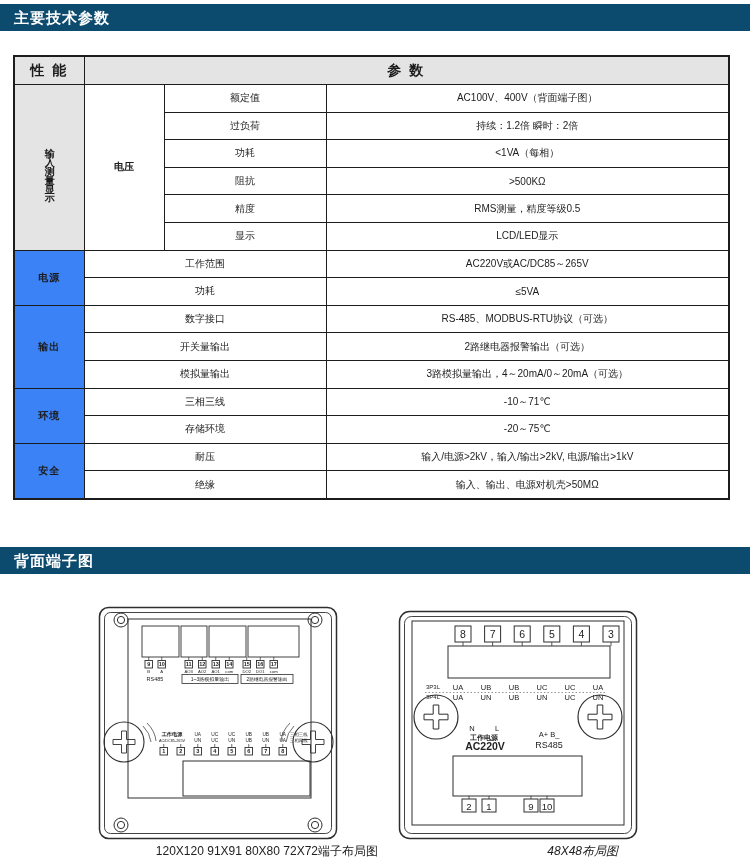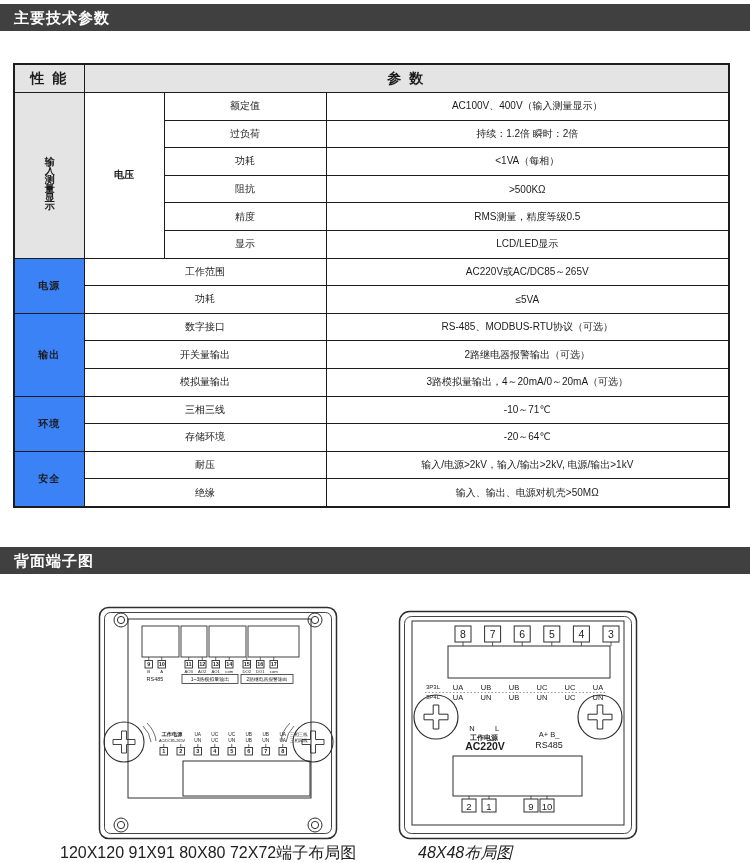--- a/index.html
+++ b/index.html
@@ -1,31 +1,31 @@
 <!DOCTYPE html>
 <html><head>
 <meta charset="utf-8">
 <style>
   html,body{margin:0;padding:0;}
   body{
     width:750px;height:863px;position:relative;background:#ffffff;
     font-family:"Liberation Sans","DejaVu Sans",sans-serif;color:#1c1c1c;
   }
   .section-bar{
-    position:absolute;left:0;width:750px;height:27px;background:#404040;
+    position:absolute;left:0;width:750px;height:27px;background:#0c4a6e;
     color:#ffffff;font-size:15px;font-weight:bold;line-height:27px;
     padding-left:14px;box-sizing:border-box;letter-spacing:1px;
   }
   #bar1{top:4px;}
   #bar2{top:531px;margin-top:16px;}
 
   
   table.spec{
     position:absolute;left:13px;top:55px;border-collapse:collapse;
-    table-layout:fixed;width:715px;margin-top:8px;
+    table-layout:fixed;width:715px;
   }
   table.spec td{
     border:1px solid #1c1c1c;padding:0;font-size:10px;
     text-align:center;vertical-align:middle;overflow:hidden;
   }
   table.spec{border:2px solid #1c1c1c;}
   tr.hdr td{height:27px;background:#e4e4e5;font-weight:bold;font-size:14px;letter-spacing:2px;}
   tr.row td{height:26.6px;}
   td.group{background:#3b82f6;font-weight:bold;font-size:13.5px;letter-spacing:1px;}
   td.vgroup{background:#e4e4e5;font-weight:bold;font-size:13px;}
@@ -34,21 +34,21 @@
     margin:0 auto;line-height:1;
   }
   td.sub{font-weight:bold;font-size:13.5px;}
   td.pname{font-size:12.5px;}
   td.pval{text-align:left;padding-left:13px;font-size:12.5px;}
 
   
   svg text{font-family:"Liberation Sans","DejaVu Sans",sans-serif;fill:#222;}
   svg .ln{stroke:#2e2e2e;fill:none;}
   .caption{
-    position:absolute;font-size:16px;color:#222;text-align:left;
+    position:absolute;font-size:12px;color:#222;text-align:right;
   }
   #cap-left{left:60px;top:843px;width:318px;}
   #cap-right{left:418px;top:843px;width:200px;font-style:italic;}
 </style>
 </head>
 <body>
 
 <div id="bar1" class="section-bar">主要技术参数</div>
 <div id="bar2" class="section-bar">背面端子图</div>
 
@@ -63,21 +63,21 @@
       <tr class="hdr">
     <td class="group">性 能</td>
     <td colspan="3">参  数</td>
   </tr>
   <tr class="row">
     <td class="vgroup" rowspan="6">
           <div class="vtext">输入测量显示</div>
         </td>
     <td class="sub" rowspan="6">电压</td>
     <td class="pname">额定值</td>
-    <td class="pval">AC100V、400V（输入测量显示）</td>
+    <td class="pval">AC100V、400V（背面端子图）</td>
   </tr>
   <tr class="row">
         <td class="pname">过负荷</td>
         <td class="pval">持续：1.2倍  瞬时：2倍</td>
       </tr>
   <tr class="row">
         <td class="pname">功耗</td>
         <td class="pval">&lt;1VA（每相）</td>
       </tr>
   <tr class="row">
@@ -114,21 +114,21 @@
         <td class="pname" colspan="2">模拟量输出</td>
         <td class="pval">3路模拟量输出，4～20mA/0～20mA（可选）</td>
       </tr>
   <tr class="row">
     <td class="group" rowspan="2">环境</td>
     <td class="pname" colspan="2">三相三线</td>
     <td class="pval">-10～71℃</td>
   </tr>
   <tr class="row">
         <td class="pname" colspan="2">存储环境</td>
-        <td class="pval">-20～64℃</td>
+        <td class="pval">-20～75℃</td>
       </tr>
   <tr class="row">
     <td class="group" rowspan="2">安全</td>
     <td class="pname" colspan="2">耐压</td>
     <td class="pval">输入/电源&gt;2kV，输入/输出&gt;2kV, 电源/输出&gt;1kV</td>
   </tr>
   <tr class="row">
         <td class="pname" colspan="2">绝缘</td>
         <td class="pval">输入、输出、电源对机壳&gt;50MΩ</td>
       </tr>

